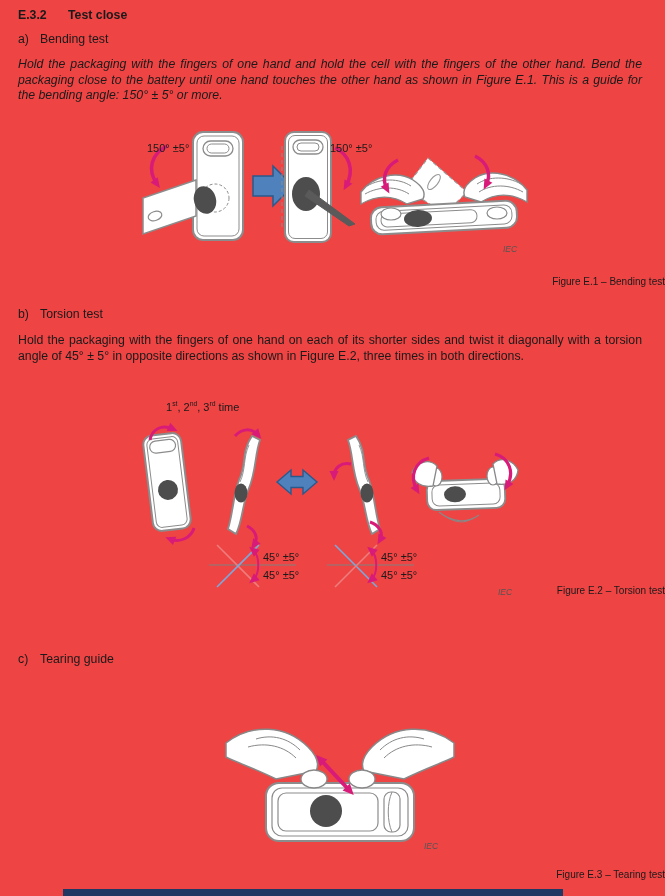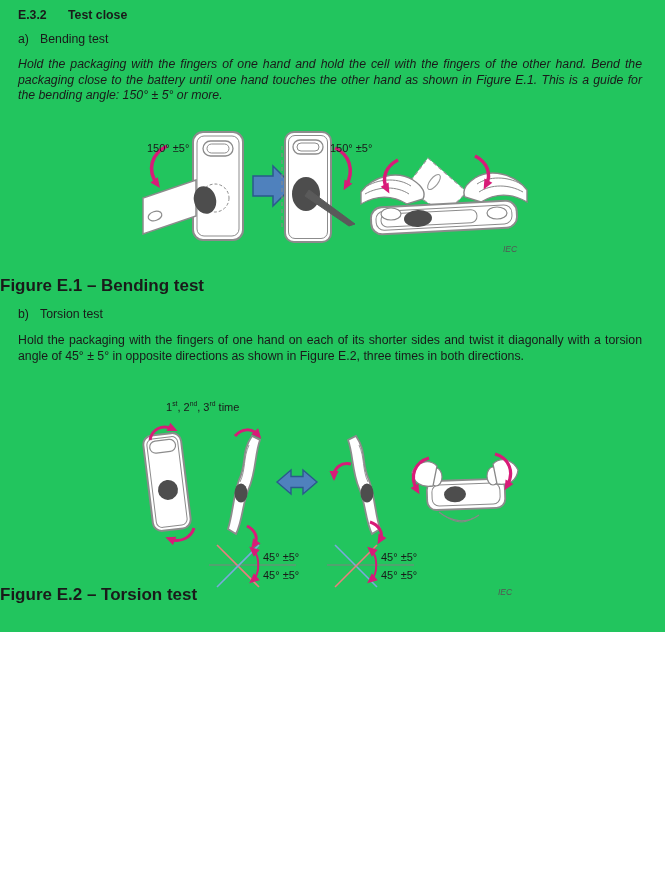--- a/index.html
+++ b/index.html
@@ -1,31 +1,31 @@
 <!DOCTYPE html>
 <html><head>
 <meta charset="utf-8">
 <style>
   html,body { margin:0; padding:0; background:#ffffff; }
   .page {
-    position:relative; width:665px; height:632px; background:#22c55e;
+    position:relative; width:665px; height:896px; background:#ef4444;
     font-family:"Liberation Sans", sans-serif; color:#1a1a1a; overflow:hidden;
   }
   .heading { position:absolute; left:18px; top:8px; font-size:12.3px; font-weight:bold; display:flex; }
   .heading .num { width:50px; }
   .item { position:absolute; left:18px; font-size:12.3px; display:flex; }
   .item .marker { width:22px; }
   .para {
     position:absolute; left:18px; width:624px;
     font-size:12.3px; line-height:15.6px; text-align:justify;
   }
   .fig { position:absolute; }
   .fig-caption {
-    position:absolute; left:0; width:665px; text-align:left;
-    font-weight:bold; font-size:17px;
+    position:absolute; left:0; width:665px; text-align:right;
+    font-weight:normal; font-size:10px;
   }
   .times-label { position:absolute; left:34px; top:2px; font-size:11px; white-space:pre; }
   .times-label sup { font-size:0.62em; }
   .footer-bar { position:absolute; left:63px; top:889px; width:500px; height:7px; background:#1f3864; }
   svg text { font-family:"Liberation Sans", sans-serif; fill:#1a1a1a; font-size:11px; }
   svg text.iec { font-size:8.5px; font-style:italic; fill:#555; }
 </style>
 </head>
 <body>
 
@@ -211,16 +211,17 @@
         <path d="M 244,30 C 218,10 184,12 162,34 C 154,42 150,50 154,58 L 194,66 C 214,56 232,50 244,44 Z" fill="#fff" stroke="#888" stroke-width="1.5"></path>
         <path d="M 214,26 C 198,21 182,25 170,37" fill="none" stroke="#888" stroke-width="1"></path>
         <path d="M 222,34 C 204,29 186,33 174,45" fill="none" stroke="#888" stroke-width="1"></path>
         <ellipse cx="104" cy="66" rx="13" ry="9" fill="#fff" stroke="#888" stroke-width="1.3"></ellipse>
         <ellipse cx="152" cy="66" rx="13" ry="9" fill="#fff" stroke="#888" stroke-width="1.3"></ellipse>
       </g>
       <path d="M 110,46 L 140,78" stroke="#d81b78" stroke-width="4" fill="none" marker-start="url(#pkC)" marker-end="url(#pkC)"></path>
       <text class="iec" x="214" y="136">IEC</text>
     </svg>
   </div>
+  <div class="fig-caption" style="top:869px;">Figure E.3 – Tearing test</div>
 
   <div class="footer-bar"></div>
 
 </div>
 
 </body></html>

